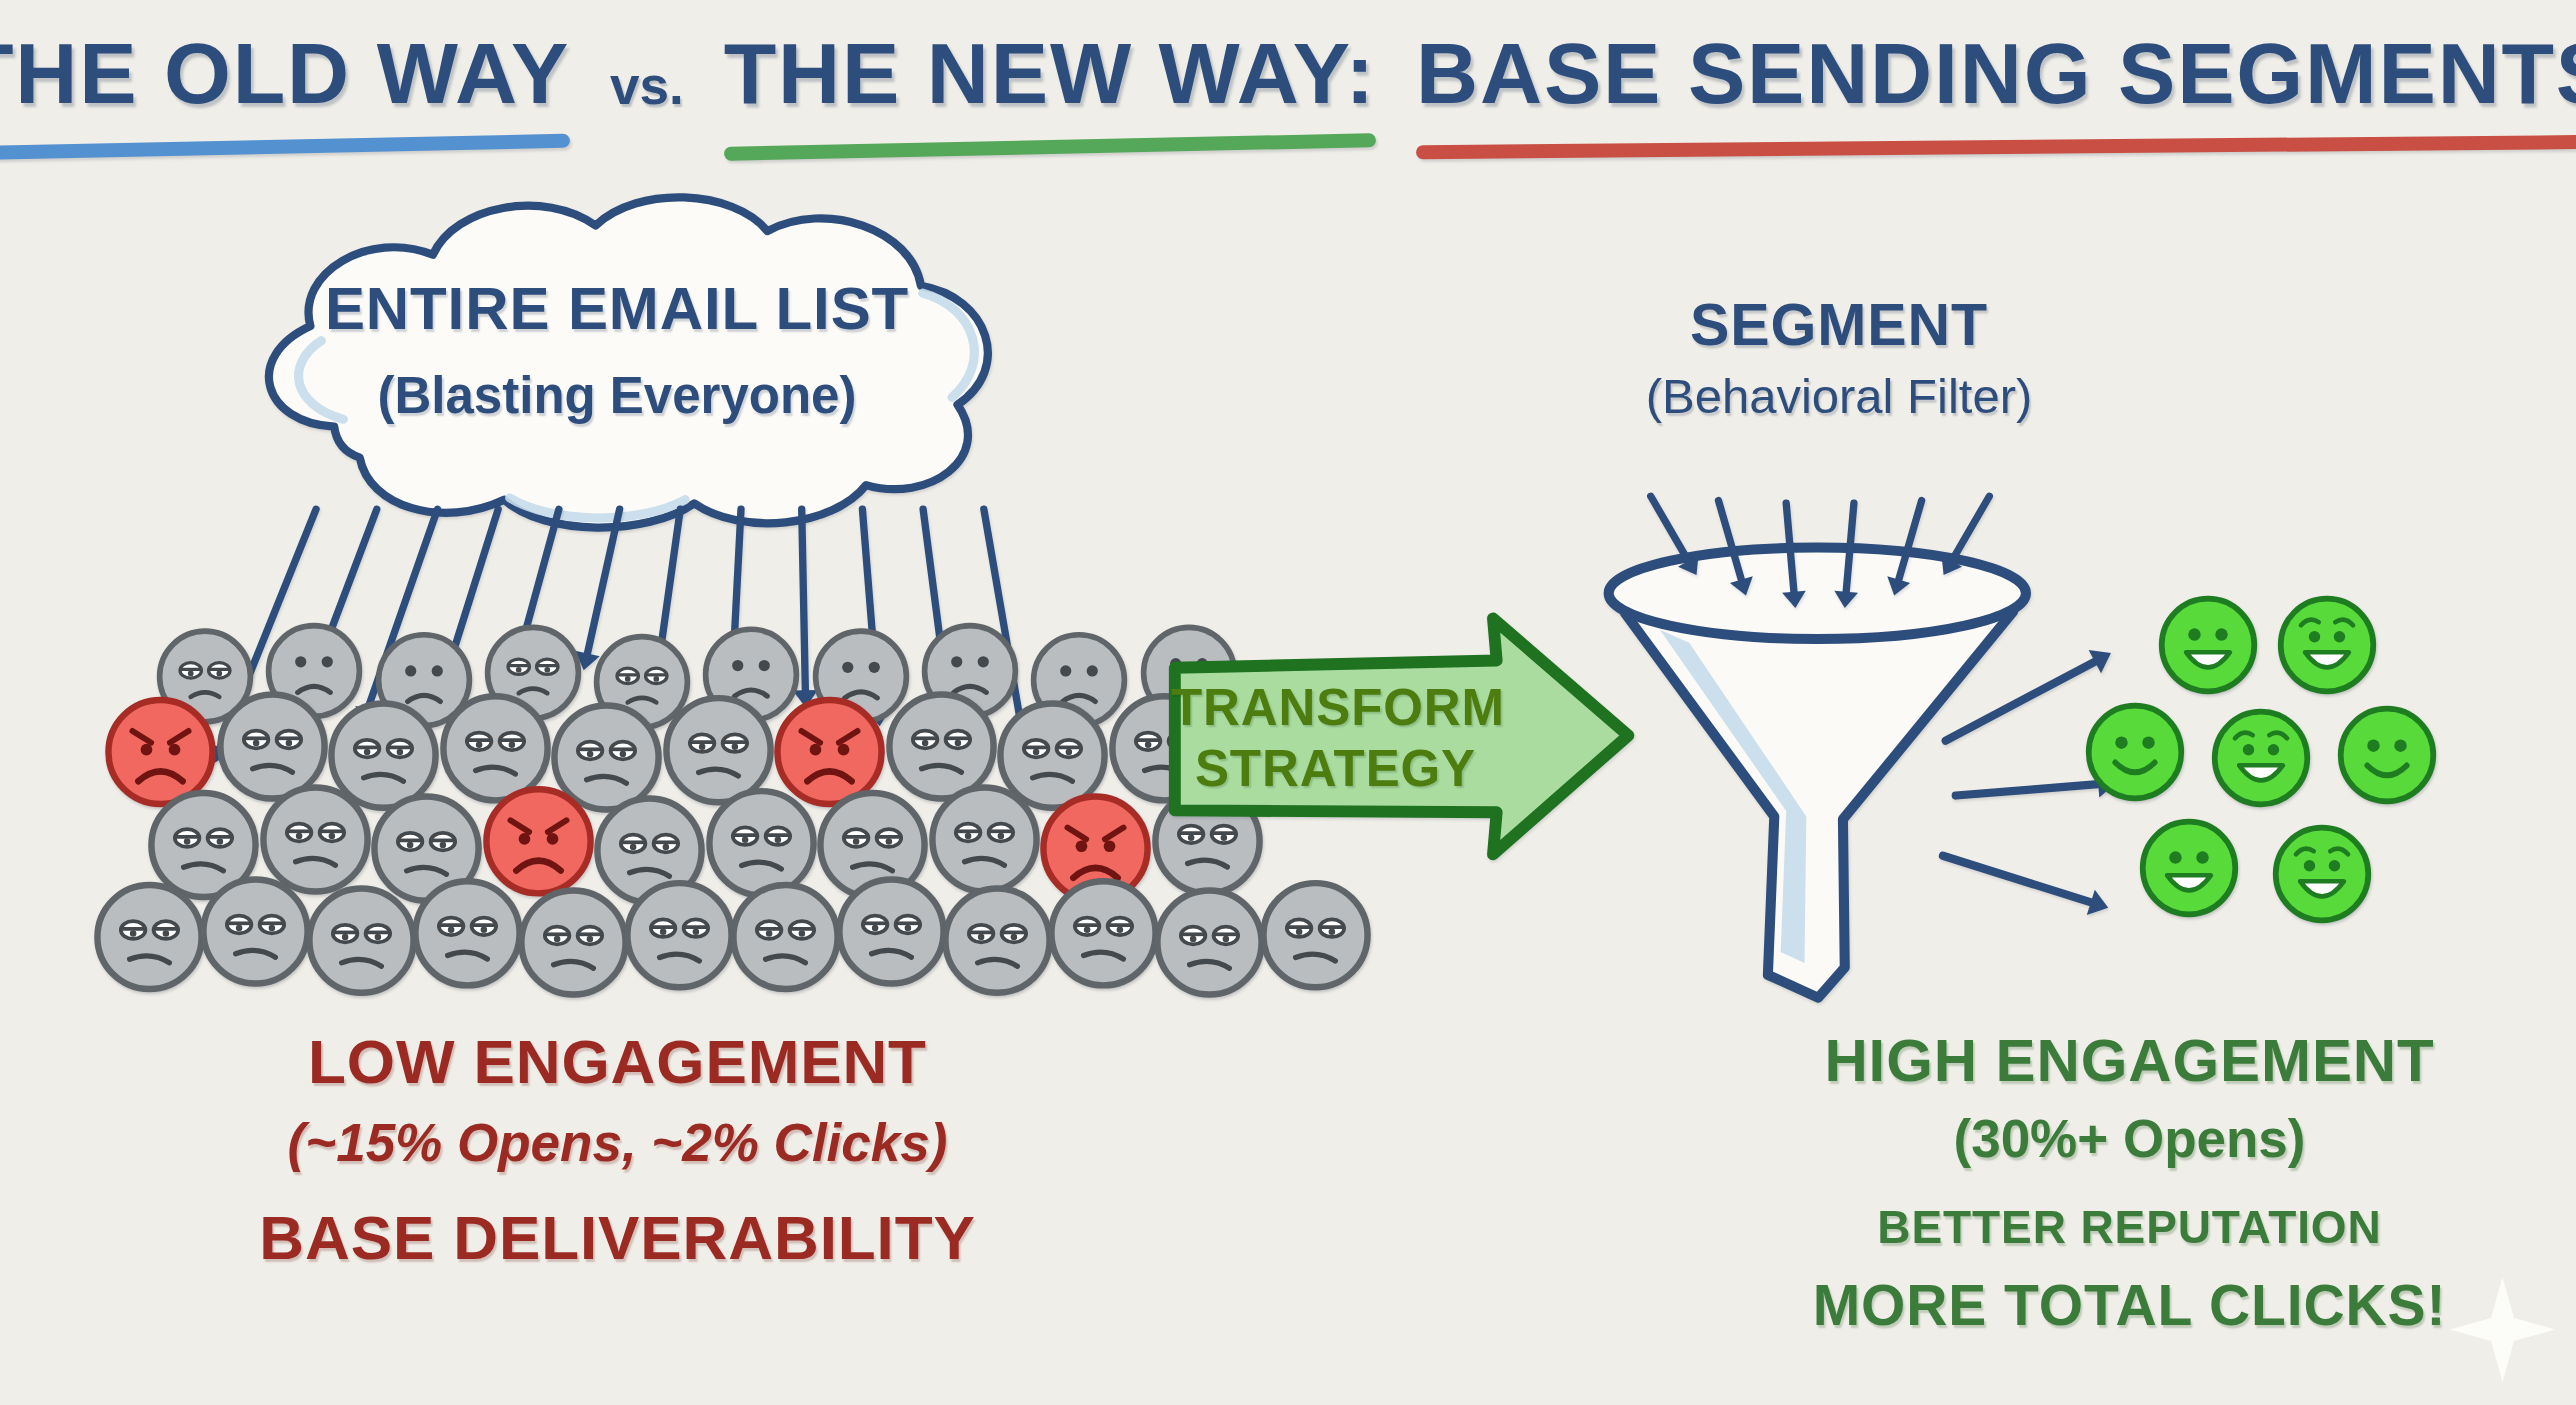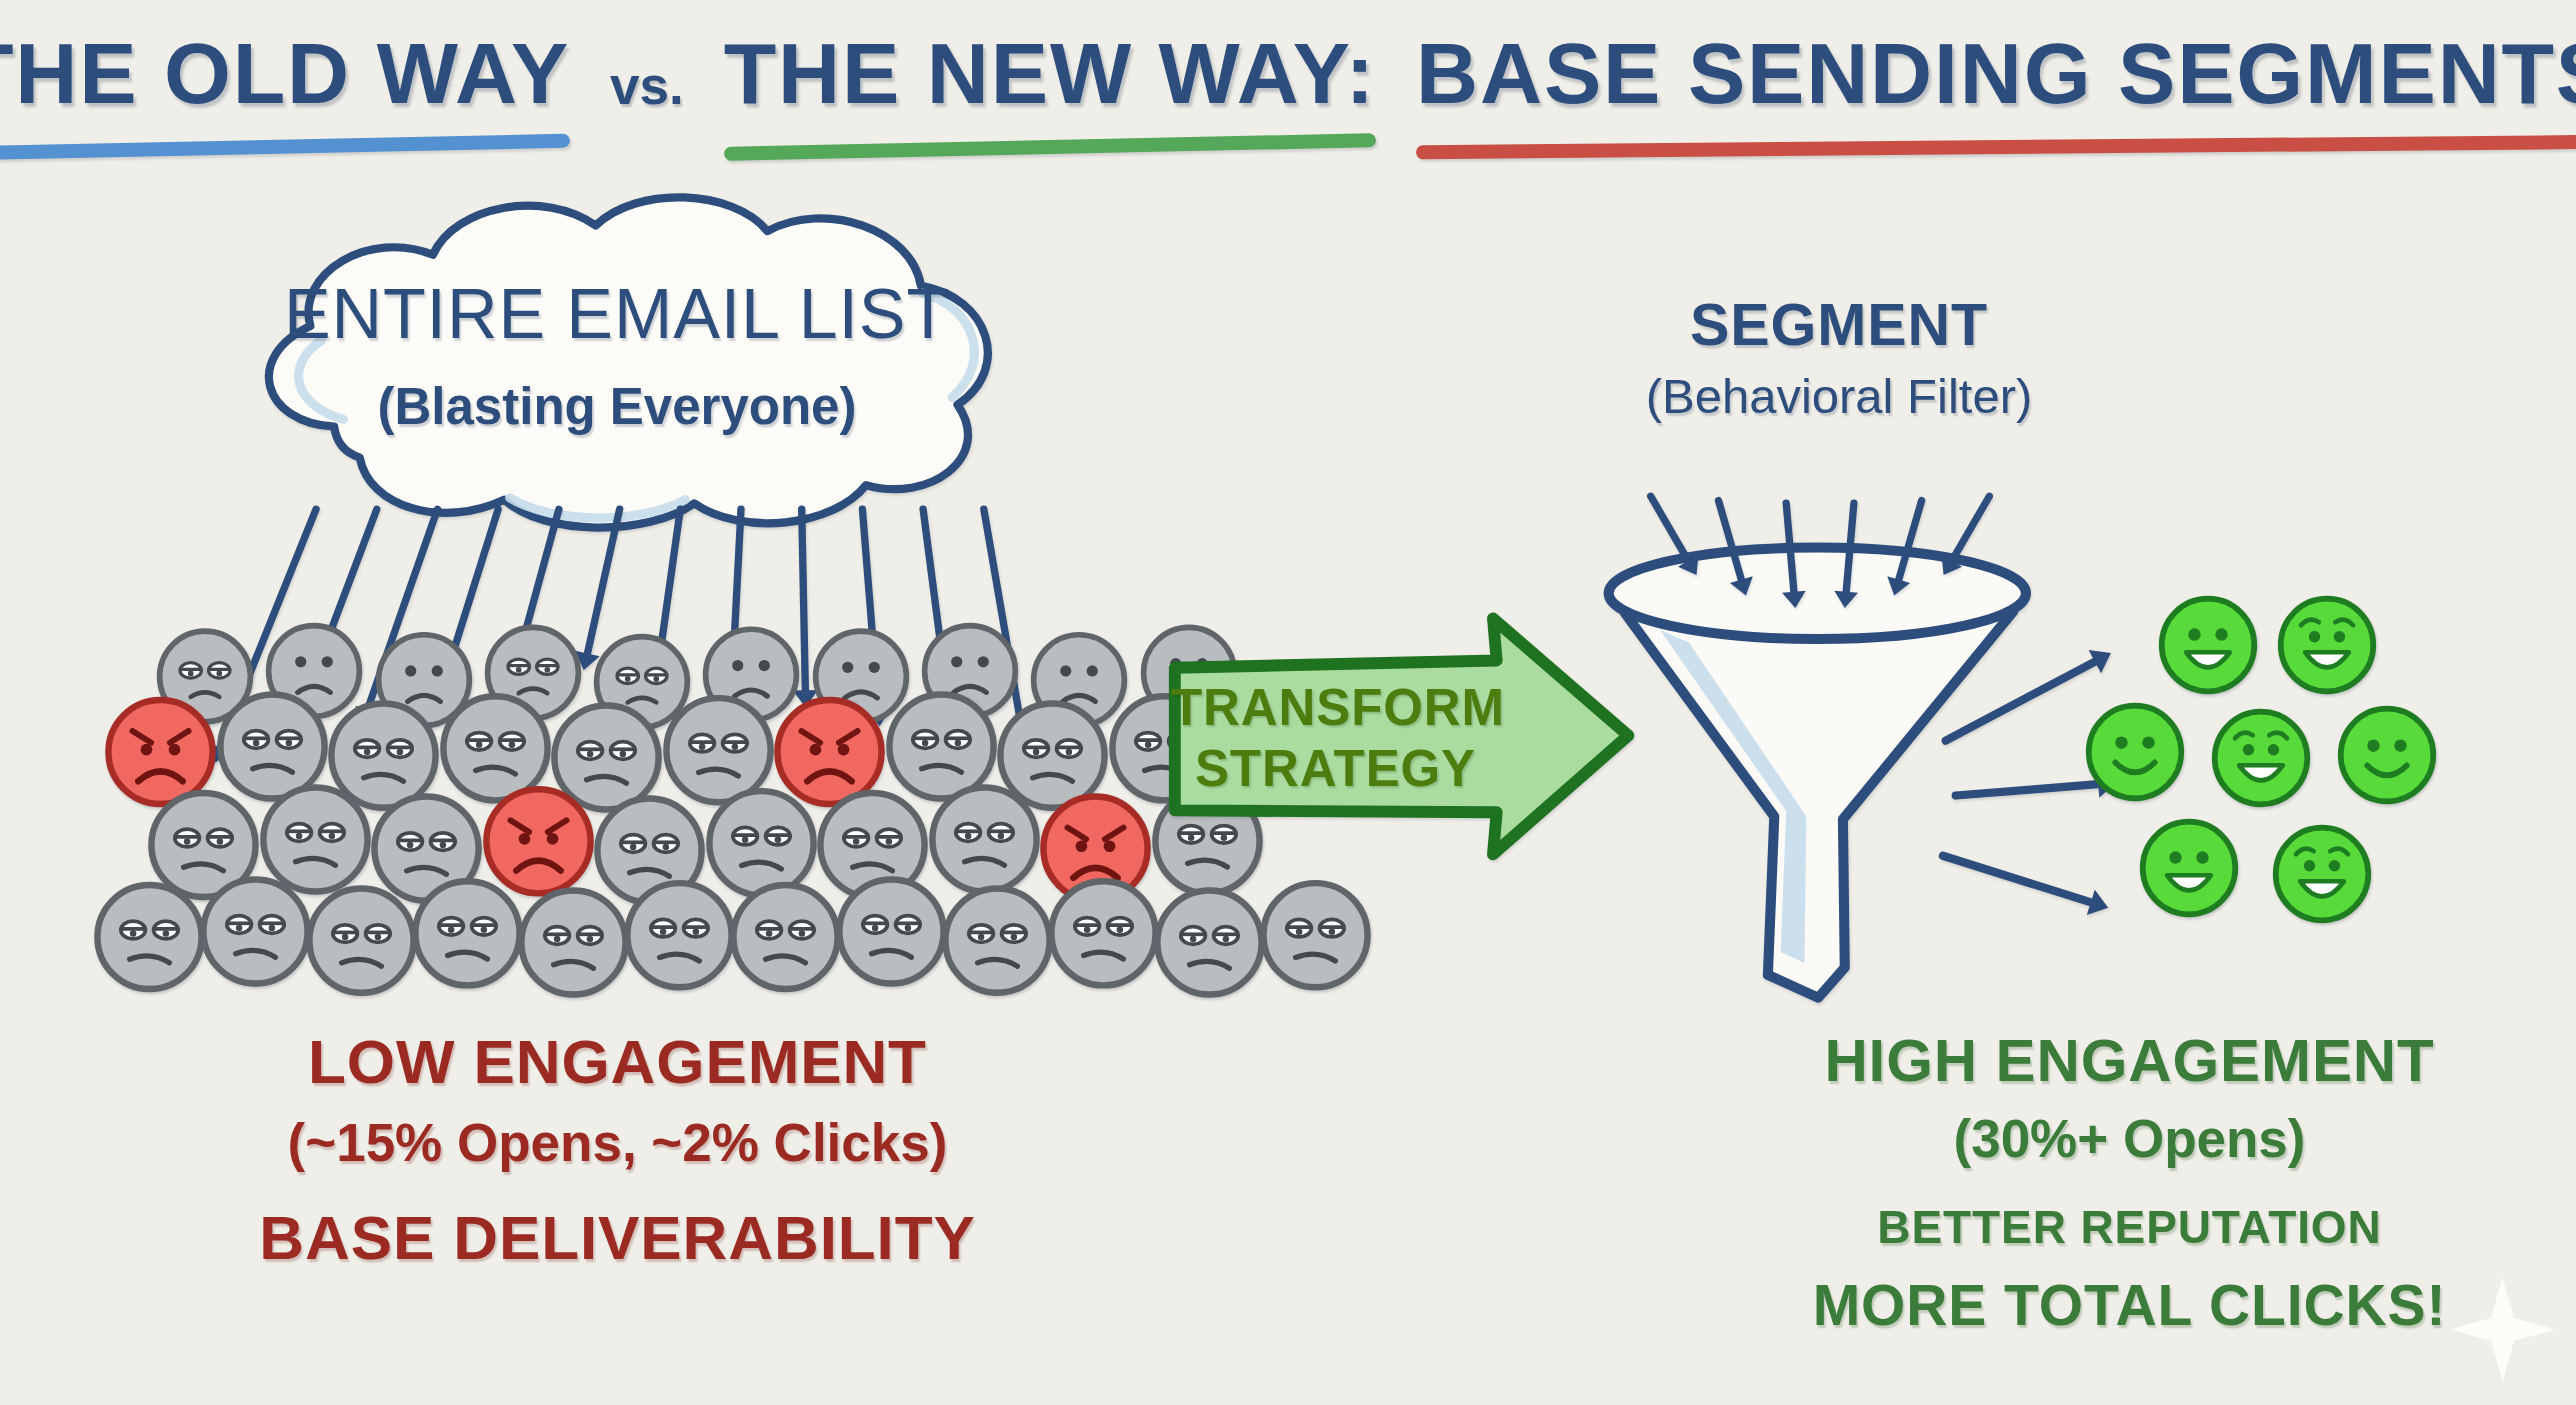--- a/index.html
+++ b/index.html
@@ -18,28 +18,28 @@
   .u-green{background:#55a759;transform:rotate(-1.2deg);}
   .u-red{background:#c94f44;transform:rotate(-0.5deg);}
 
   
   .abs{position:absolute;}
   svg.sketch{overflow:visible;filter:drop-shadow(1.8px 2.7px 1.8px rgba(60,70,90,.18));}
 
   
   .cloud-text{position:absolute;left:265px;top:274px;width:704px;text-align:center;color:#2d4d7c;
               text-shadow:1.8px 2.7px 1.8px rgba(44,62,90,.22);}
-  .cloud-text .l1{font-weight:400;font-size:70px;letter-spacing:0.9px;}
+  .cloud-text .l1{font-weight:700;font-size:60px;letter-spacing:0.9px;}
   .cloud-text .l2{font-weight:700;font-size:51px;margin-top:23px;}
 
   
   .left-caption{position:absolute;left:224px;top:1026px;width:787px;text-align:center;color:#9b2b22;
                 text-shadow:1.8px 2.7px 1.8px rgba(100,25,18,.22);}
   .left-caption .c1{font-weight:700;font-size:62px;letter-spacing:0.9px;}
-  .left-caption .c2{font-weight:700;font-size:53px;margin-top:14.6px;}
+  .left-caption .c2{font-weight:700;font-size:53px;margin-top:14.6px;font-style:italic;}
   .left-caption .c3{font-weight:700;font-size:62px;margin-top:29px;letter-spacing:0.9px;}
 
   .right-heading{position:absolute;left:1528px;top:284px;width:622px;text-align:center;color:#2d4d7c;
                  text-shadow:1.8px 2.7px 1.8px rgba(44,62,90,.22);}
   .right-heading .h1,.right-heading .h2{font-weight:700;font-size:59px;letter-spacing:0.9px;}
   .right-heading .h2{margin-top:7.3px;}
   .right-heading .h3{font-weight:400;font-size:49px;margin-top:9.1px;}
 
   .right-caption{position:absolute;left:1736px;top:1026px;width:787px;text-align:center;color:#3b7c3b;
                  text-shadow:1.8px 2.7px 1.8px rgba(25,80,25,.22);}

